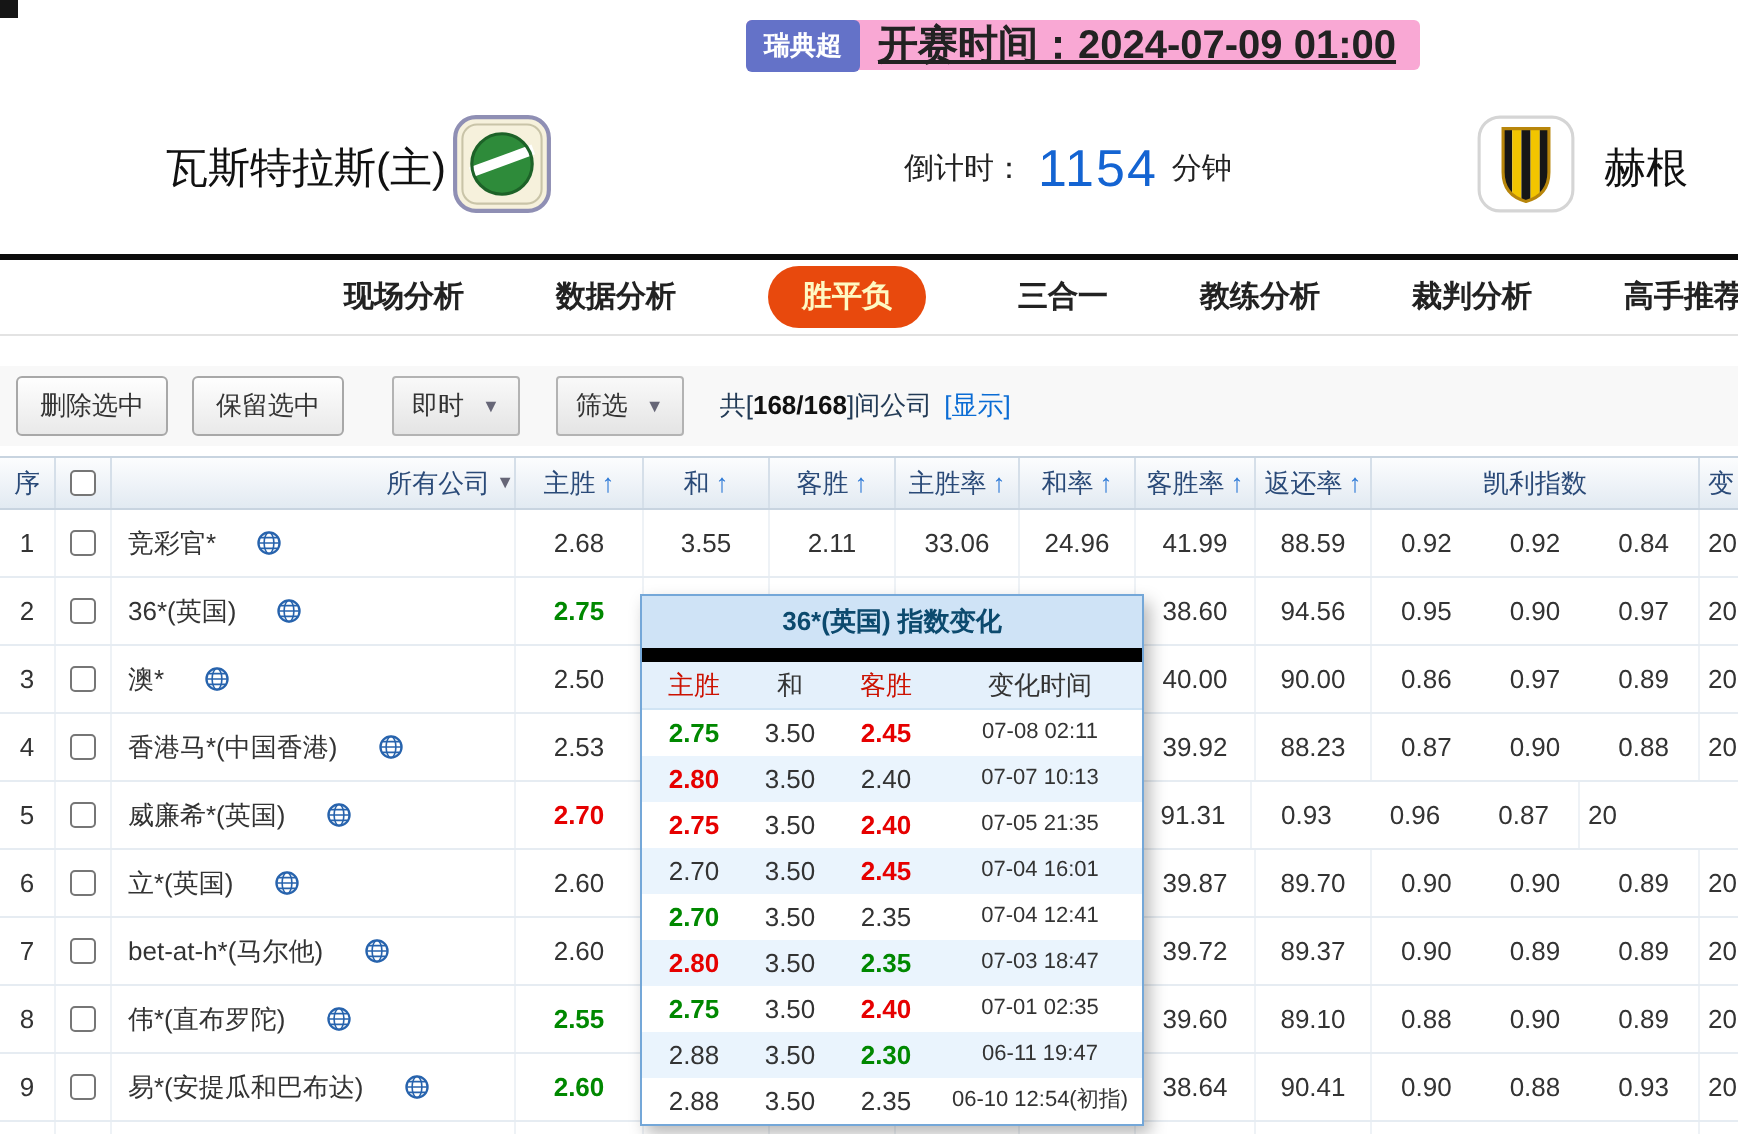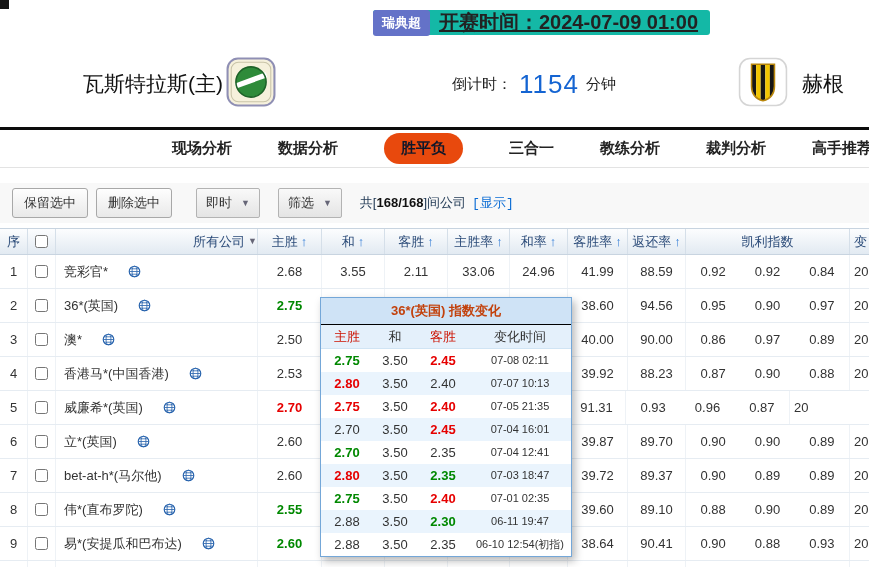--- a/index.html
+++ b/index.html
@@ -3,51 +3,51 @@
 <meta charset="utf-8">
 <style>
   html,body{margin:0;padding:0;}
   body{
     width:869px;height:567px;position:relative;overflow:hidden;background:#fff;
     font-family:"Liberation Sans","DejaVu Sans",sans-serif;color:#333;
   }
   
   .corner-marker{position:absolute;left:0;top:0;width:9px;height:9px;background:#151515;}
   .kickoff-strip{position:absolute;left:373px;top:10px;height:25px;display:flex;align-items:center;
-    background:#14b8a6;border-radius:3px;padding-right:12px;}
+    background:#f9a8d4;border-radius:3px;padding-right:12px;}
   .league-badge{background:#6472c8;color:#fff;font-size:13px;font-weight:bold;
     padding:4px 9px;border-radius:3px;margin-right:9px;white-space:nowrap;cursor:pointer;}
   .kickoff-text{font-size:20px;font-weight:bold;color:#222;white-space:nowrap;text-decoration:underline;}
   .team-name{position:absolute;font-size:21px;font-weight:normal;color:#111;white-space:nowrap;}
   #home-name{left:83px;top:70px;}
   #away-name{left:802px;top:70px;}
   .logo{position:absolute;width:50px;height:50px;}
   #home-logo{left:226px;top:57px;}
   #away-logo{left:738px;top:57px;}
   .countdown{position:absolute;left:452px;top:66px;height:36px;display:flex;align-items:center;
     font-weight:normal;font-size:15px;color:#222;}
   .countdown .big{font-size:26px;color:#1464d2;margin:0 7px;letter-spacing:1px;}
   
   .nav{position:absolute;top:127px;left:0;width:869px;height:41px;box-sizing:border-box;
     border-top:3px solid #0c0c0c;border-bottom:1px solid #e3e3e3;background:#fff;
     display:flex;align-items:center;padding-left:172px;gap:46px;}
   .tab{font-size:15px;font-weight:bold;color:#222;white-space:nowrap;cursor:pointer;}
-  .tab.active{background:#e8490d;color:#0f172a;padding:6px 17px;border-radius:16px;}
+  .tab.active{background:#e8490d;color:#fef9c3;padding:6px 17px;border-radius:16px;}
   
   .toolbar{position:absolute;top:183px;left:0;width:869px;height:40px;background:#f8f8f8;
     display:flex;align-items:center;font-size:13px;}
   .tb-btn{border:1px solid #a8a8a8;background:linear-gradient(#fefefe,#e9e9e9);border-radius:3px;
     font-size:13px;color:#333;padding:5px 11px;cursor:pointer;white-space:nowrap;}
   .tb-dd{border:1px solid #b3b3b3;background:linear-gradient(#f9f9f9,#e4e4e4);border-radius:2px;
     font-size:13px;color:#333;padding:5px 9px;display:flex;align-items:center;gap:9px;
     cursor:pointer;white-space:nowrap;}
   .caret{font-size:9px;color:#667;}
   .count-text{color:#223a55;white-space:nowrap;}
   .count-value{font-weight:bold;color:#111;}
-  .show-link{color:#0b6cd4;margin-left:6px;cursor:pointer;white-space:nowrap;font-family:Liberation Mono, monospace;}
+  .show-link{color:#0b6cd4;margin-left:6px;cursor:pointer;white-space:nowrap;}
   .ml8{margin-left:8px}.ml12{margin-left:12px}.ml18{margin-left:18px}.ml24{margin-left:24px}
   
   .table{position:absolute;top:228px;left:0;width:869px;font-size:13px;}
   .thead{display:flex;height:27px;line-height:27px;background:linear-gradient(#fcfdfe,#e2eaf2);
     border-top:1px solid #c8d4e0;border-bottom:1px solid #c8d4e0;color:#2a4a78;box-sizing:border-box;}
   .th{display:flex;align-items:center;justify-content:center;gap:3px;
     border-right:1px solid #d5dfe9;box-sizing:border-box;overflow:hidden;white-space:nowrap;cursor:pointer;}
   .th.c-name{justify-content:flex-end;padding-left:8px;}
   .th.c-change{justify-content:flex-start;padding-left:4px;}
   .sort-arrow{color:#2e7ad6;font-weight:bold;font-size:13px;}
@@ -65,21 +65,21 @@
   .td.c-check,.th.c-check{display:flex;align-items:center;justify-content:center;}
   input[type=checkbox]{width:13px;height:13px;margin:0;cursor:pointer;}
   .globe{width:13px;height:13px;flex:none;}
   .clr-g{color:#008800;font-weight:bold;}
   .clr-r{color:#e60000;font-weight:bold;}
   .hdr-r{color:#cc1100;}
   
   .popup{position:absolute;left:320px;top:297px;width:250px;background:#fff;z-index:20;
     border:1px solid #74a7d8;box-shadow:3px 4px 8px rgba(0,0,0,.28);font-size:13px;}
   .popup-title{height:26px;line-height:26px;text-align:center;background:#cfe3f6;
-    font-weight:bold;color:#c2410c;font-size:13px;border-bottom:1px solid #000000;}
+    font-weight:bold;color:#0c4a6e;font-size:13px;border-bottom:7px solid #000000;}
   .popup-head{display:flex;height:23px;line-height:23px;background:#e4f0fb;
     border-bottom:1px solid #d0e4f4;color:#333;}
   .ph,.pc{text-align:center;box-sizing:border-box;overflow:hidden;white-space:nowrap;}
   .p-home{width:52px}.p-draw{width:44px}.p-away{width:52px}.p-time{flex:1;}
   .prow{display:flex;height:23px;line-height:23px;background:#fff;}
   .prow.alt{background:#eaf4fd;}
   .pc.p-time{font-size:11px;color:#333;}
 </style>
 </head>
 <body>
@@ -126,22 +126,22 @@
     <div class="tab">现场分析</div>
     <div class="tab">数据分析</div>
     <div class="tab active">胜平负</div>
     <div class="tab">三合一</div>
     <div class="tab">教练分析</div>
     <div class="tab">裁判分析</div>
     <div class="tab">高手推荐</div>
   </div>
 
 <div class="toolbar">
+  <button class="tb-btn ml8">删除选中</button>
   <button class="tb-btn ml12">保留选中</button>
-  <button class="tb-btn ml8">删除选中</button>
   <div class="tb-dd ml24">
     <span>即时</span>
     <span class="caret">▼</span>
   </div>
   <div class="tb-dd ml18">
     <span>筛选</span>
     <span class="caret">▼</span>
   </div>
   <span class="count-text ml18"><span>共[</span><span class="count-value">168/168</span><span>]间公司</span></span>
   <span class="show-link">[显示]</span>

